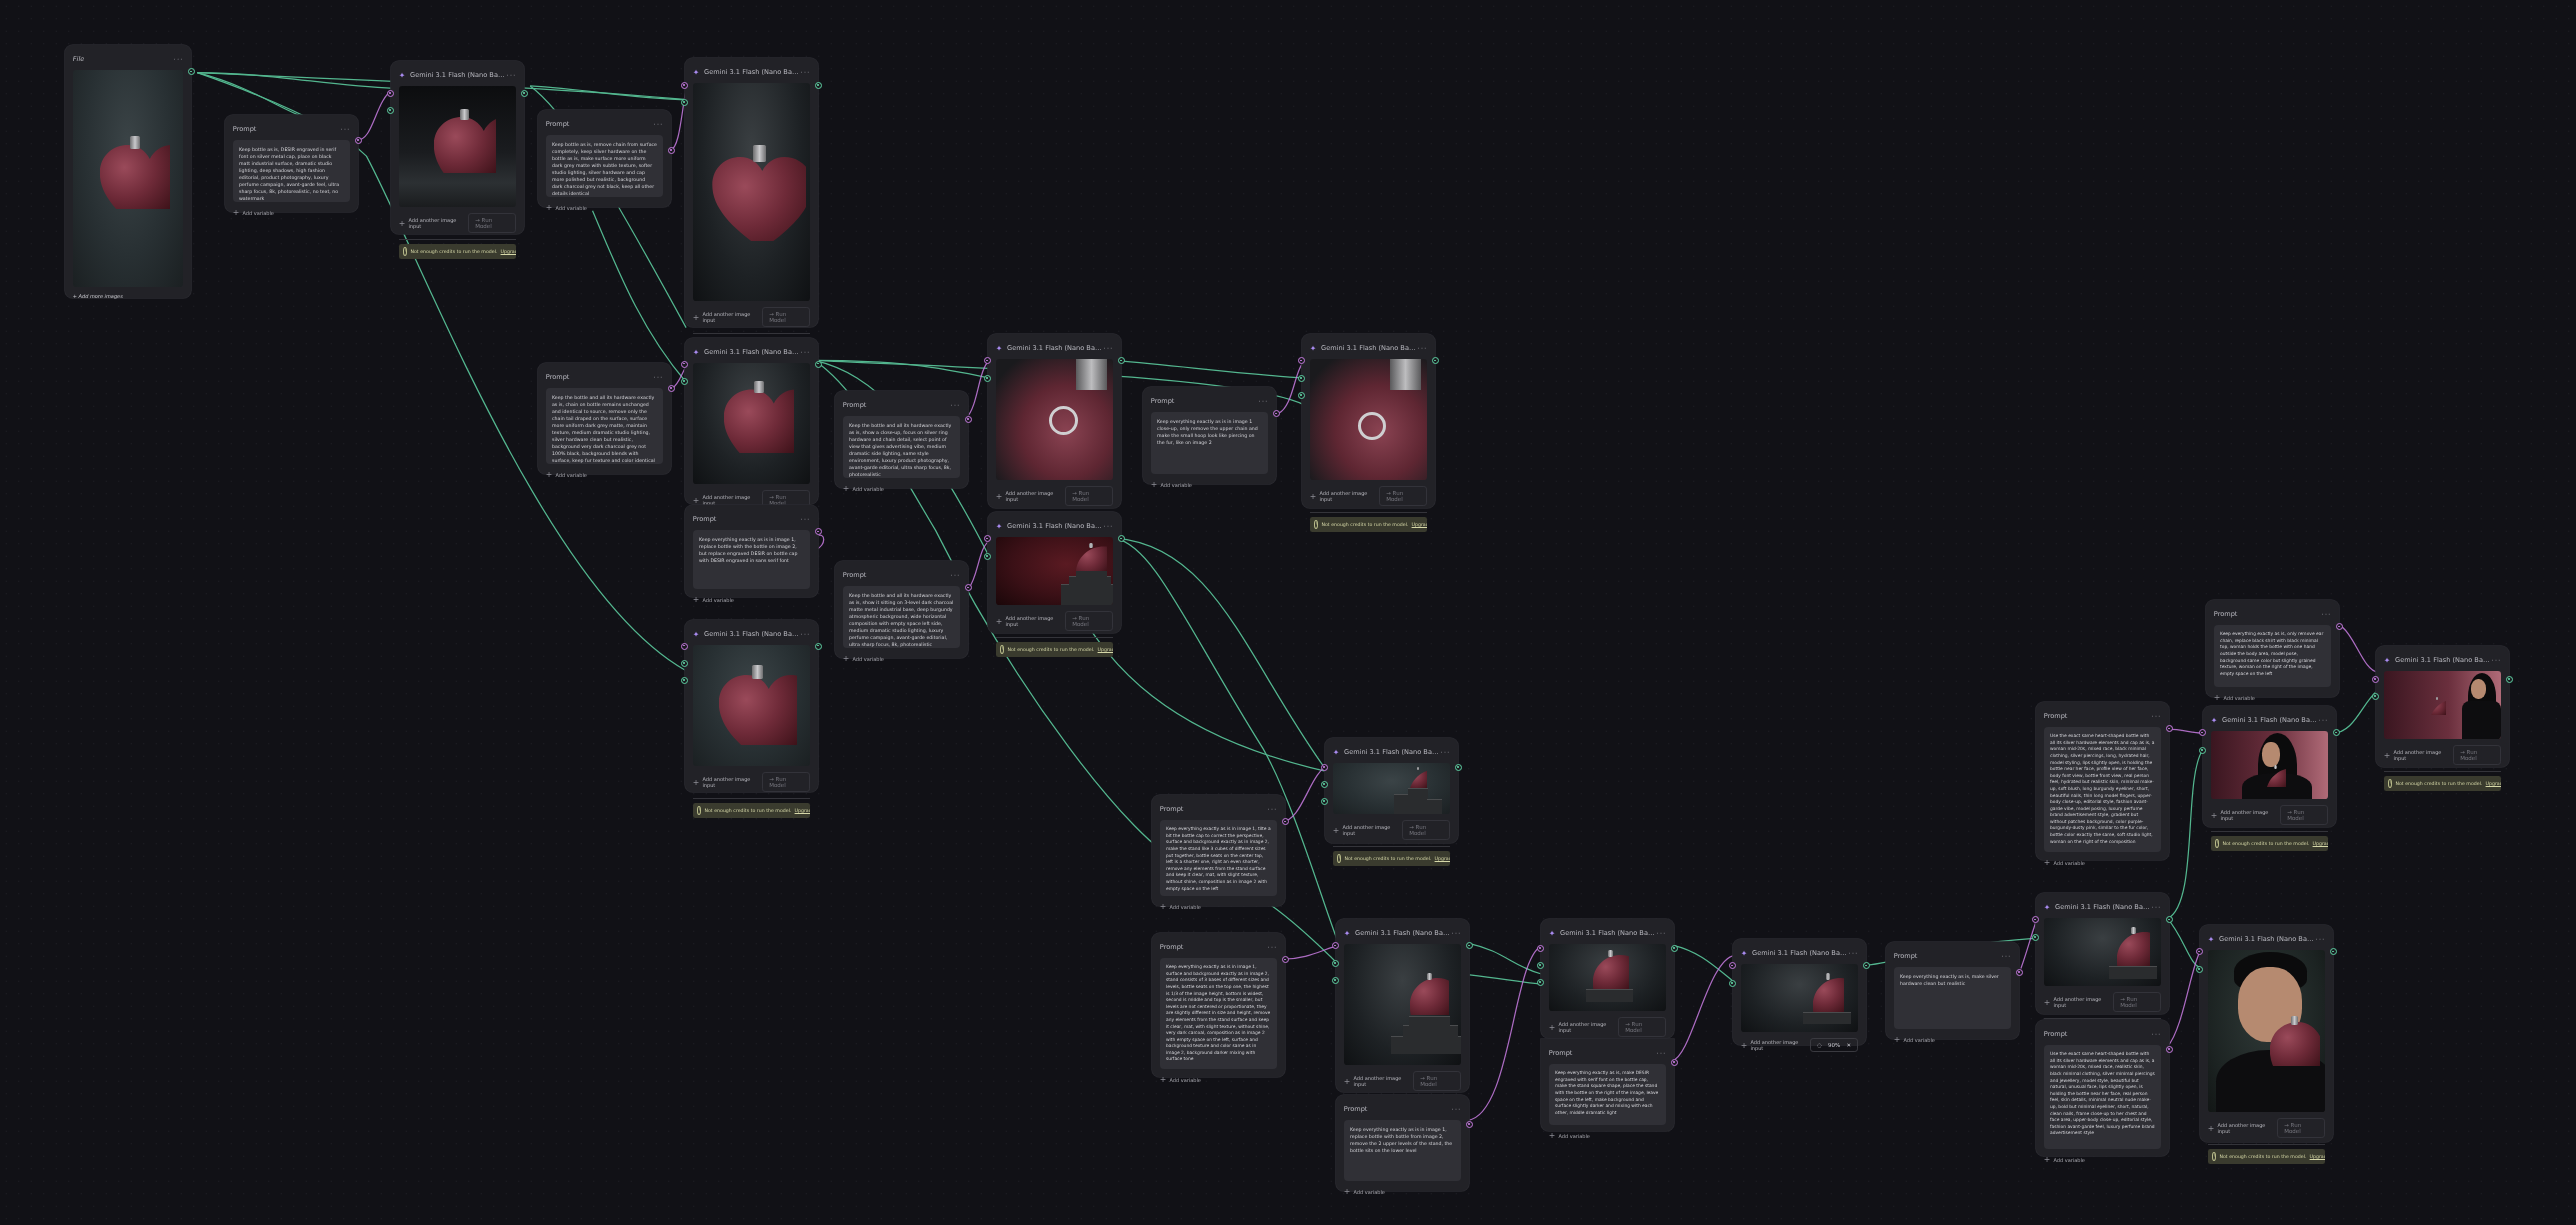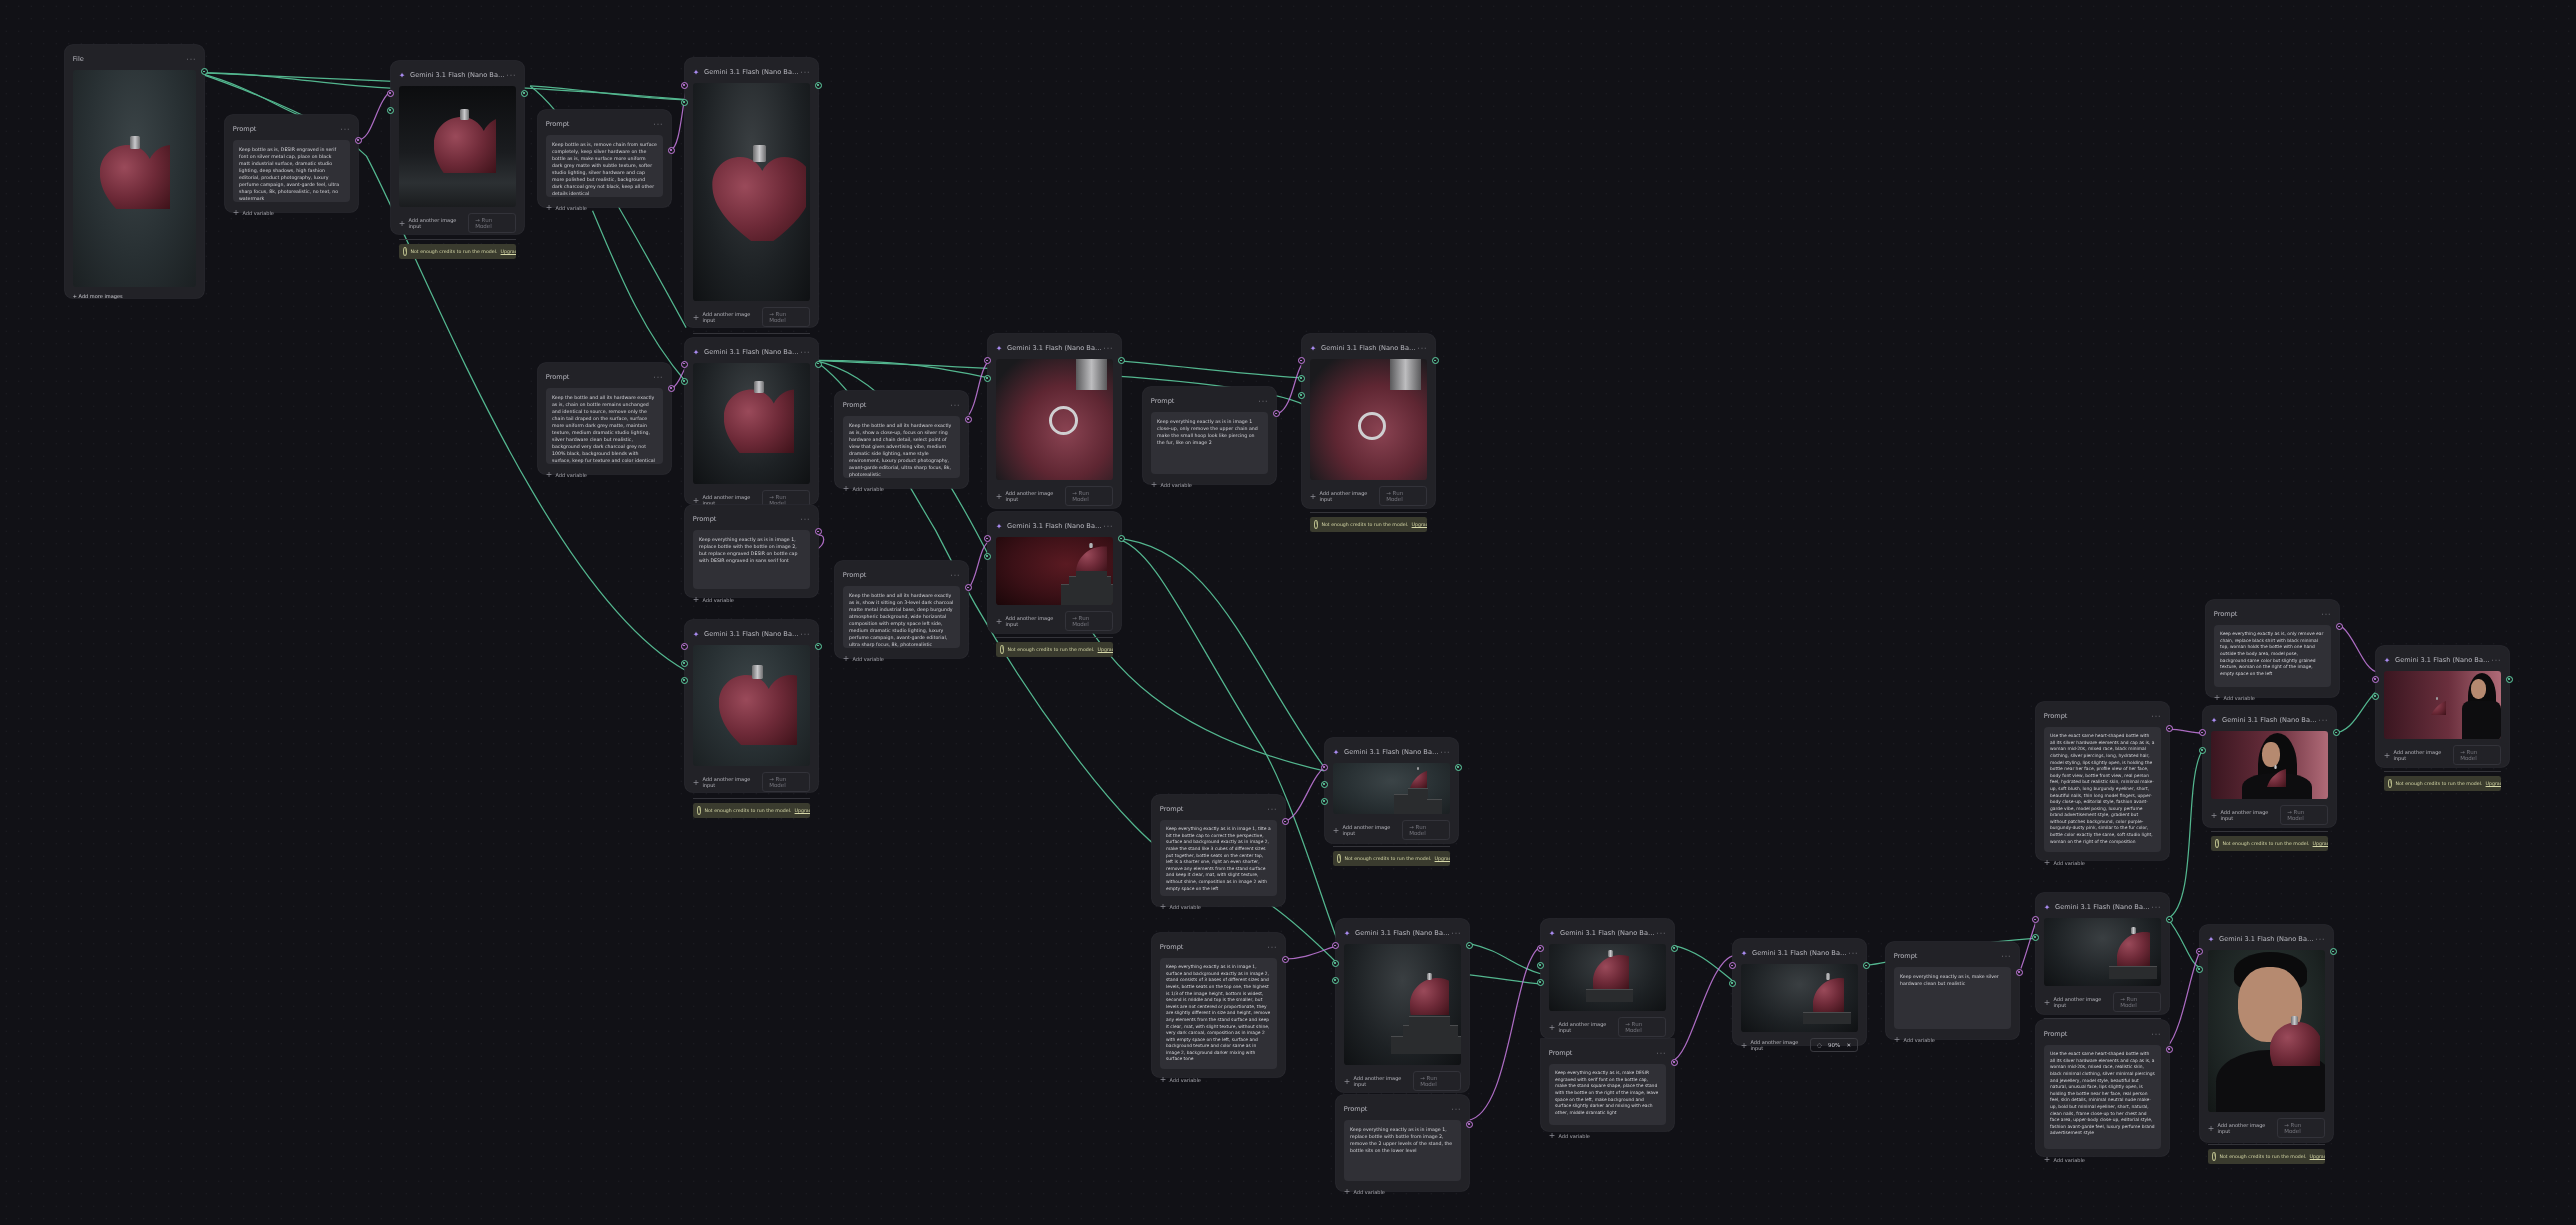--- a/index.html
+++ b/index.html
@@ -90,21 +90,21 @@
     <path d="M1645 1230 C 1680 1230, 1700 1215, 1720 1212"></path>
     <path d="M1882 1437 C 1940 1430, 1940 1220, 1980 1212"></path>
     <path d="M2145 1360 C 2170 1355, 2190 1230, 2225 1225"></path>
     <path d="M2592 1242 C 2600 1220, 2605 1200, 2612 1180"></path>
     <path d="M2780 935 C 2800 935, 2810 940, 2825 940"></path>
     <path d="M2780 1342 C 2800 1320, 2810 1240, 2822 1220"></path>
     <path d="M2998 800 C 3020 810, 3030 860, 3050 862"></path>
   </g>
 </svg>
 
-<div class="node" style="left:65px;top:45px;width:139px;height:253px;">
+<div class="node" style="left:65px;top:45px;width:126px;height:253px;font-style:italic;">
   <div class="hdr">
       <span class="title">File</span>
       <span class="more">···</span>
     </div>
   <div class="img bg-gray" style="height:217px;">
     <div class="heart" style="left:27px;top:75px;width:70px;height:64px;">
         <div class="h"></div>
         <div class="cap"></div>
       </div>
   </div>

